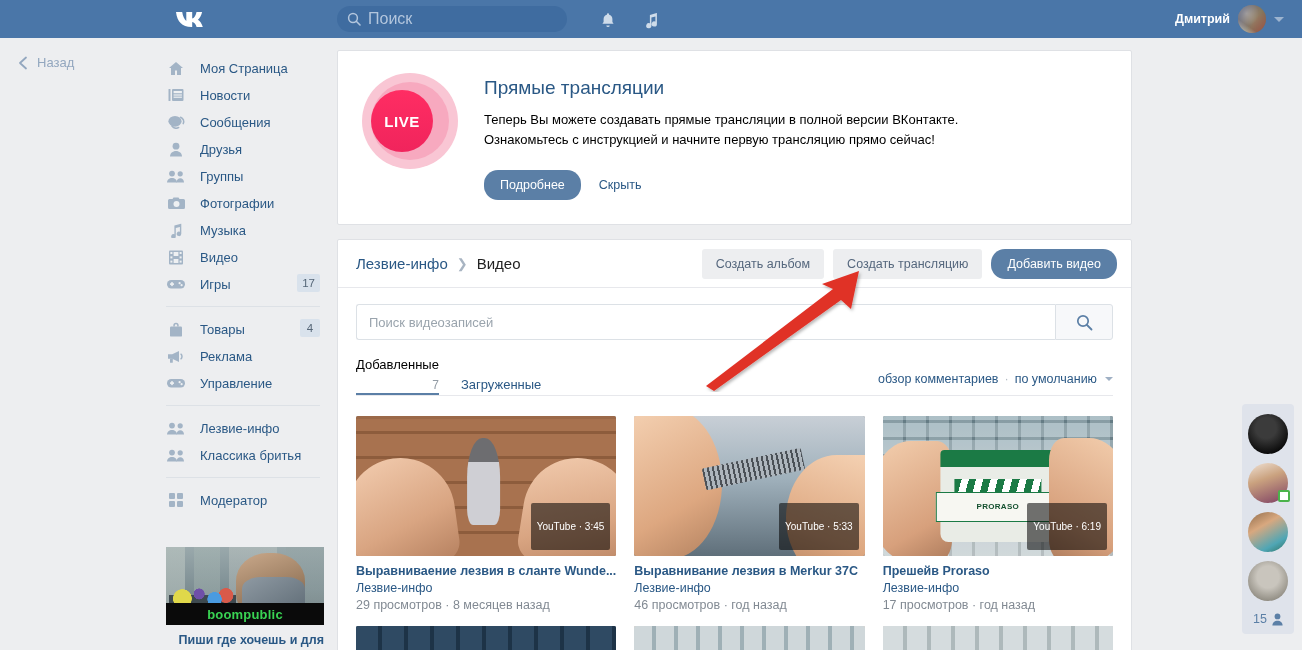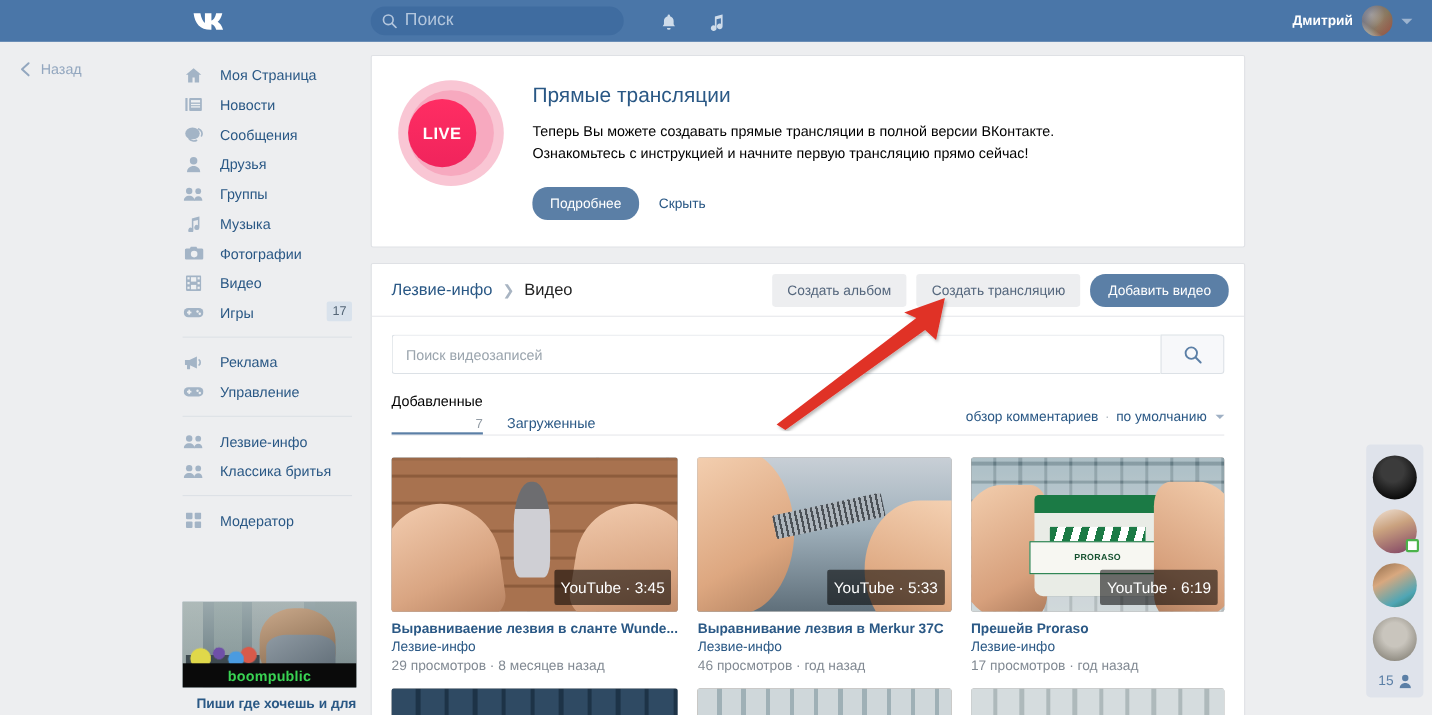--- a/index.html
+++ b/index.html
@@ -256,21 +256,21 @@
     padding: 20px 0 0 0;
   }
   .vcard { cursor: pointer; }
   .vthumb {
     position: relative; width: 100%; height: 140px;
     overflow: hidden; border-radius: 2px; background: #888;
   }
   .vdur {
     position: absolute; right: 6px; bottom: 6px;
     background: rgba(0,0,0,.55); color: #fff;
-    font-size: 14px; padding: 8px 6px; border-radius: 2px;
+    font-size: 10px; padding: 18px 6px; border-radius: 2px;
   }
   .vtitle {
     margin-top: 8px; font-size: 12.5px; font-weight: bold;
     color: #2a5885; white-space: nowrap; overflow: hidden;
     text-overflow: ellipsis;
   }
   .vowner { margin-top: 3px; font-size: 12.5px; color: #2a5885; }
   .vmeta { margin-top: 3px; font-size: 12.5px; color: #828a93; }
 
   
@@ -502,35 +502,35 @@
         <circle cx="13.2" cy="3.8" r="2.6" fill="#a3b4c6"></circle>
         <path d="M0 12.6c0-2.9 2.2-4.7 5-4.7s5 1.8 5 4.7z" fill="#a3b4c6"></path>
         <path d="M9.4 12.6c0-2.6 1.8-4.3 3.9-4.3S17 10 17 12.6z" fill="#a3b4c6"></path>
       </svg>
     </span>
     <span class="lbl">Группы</span>
   </div>
 
   <div class="nav-item">
     <span class="ic">
-      <svg width="14" height="15" viewBox="0 0 14 15">
-        <path d="M12 .8 5.4 2.6v8.6a2.3 2.3 0 1 0 1.4 2.1V5l4.1-1.1v4.8a2.3 2.3 0 1 0 1.4 2.1V.8z" fill="#a3b4c6"></path>
-      </svg>
-    </span>
-    <span class="lbl">Музыка</span>
-  </div>
-
-  <div class="nav-item">
-    <span class="ic">
       <svg width="17" height="14" viewBox="0 0 17 14">
         <path d="M1.5 3h3l1-1.6h5L11.5 3h4A1.5 1.5 0 0 1 17 4.5v7A1.5 1.5 0 0 1 15.5 13h-14A1.5 1.5 0 0 1 0 11.5v-7A1.5 1.5 0 0 1 1.5 3z" fill="#a3b4c6"></path>
         <circle cx="8.5" cy="8" r="3" fill="#eef0f2"></circle>
       </svg>
     </span>
     <span class="lbl">Фотографии</span>
+  </div>
+
+  <div class="nav-item">
+    <span class="ic">
+      <svg width="14" height="15" viewBox="0 0 14 15">
+        <path d="M12 .8 5.4 2.6v8.6a2.3 2.3 0 1 0 1.4 2.1V5l4.1-1.1v4.8a2.3 2.3 0 1 0 1.4 2.1V.8z" fill="#a3b4c6"></path>
+      </svg>
+    </span>
+    <span class="lbl">Музыка</span>
   </div>
 
   <div class="nav-item">
     <span class="ic">
       <svg width="14" height="15" viewBox="0 0 14 15">
         <rect x="0" y="0.5" width="14" height="14" rx="1" fill="#a3b4c6"></rect>
         <g fill="#eef0f2">
           <rect x="1.4" y="2" width="2" height="2"></rect>
             <rect x="1.4" y="6.4" width="2" height="2"></rect>
             <rect x="1.4" y="10.6" width="2" height="2"></rect>
@@ -554,20 +554,30 @@
         <circle cx="12.6" cy="5.2" r="1.1" fill="#eef0f2"></circle>
         <circle cx="14.6" cy="7.2" r="1.1" fill="#eef0f2"></circle>
       </svg>
     </span>
     <span class="lbl">Игры</span>
     <span class="cnt">17</span>
   </div>
 
   <div class="nav-sep"></div>
 
+  <div class="nav-item">
+    <span class="ic">
+      <svg width="14" height="15" viewBox="0 0 14 15">
+        <path d="M4.3 4.4V3.4a2.7 2.7 0 0 1 5.4 0v1h-1.5v-1a1.2 1.2 0 0 0-2.4 0v1z" fill="#a3b4c6"></path>
+        <rect x="1" y="4.4" width="12" height="10.2" rx="1.2" fill="#a3b4c6"></rect>
+      </svg>
+    </span>
+    <span class="lbl">Товары</span>
+    <span class="cnt">4</span>
+  </div>
 
   <div class="nav-item">
     <span class="ic">
       <svg width="17" height="13" viewBox="0 0 17 13">
         <path d="M0 4.2h4.2L11 1v11L4.2 8.8H0z" fill="#a3b4c6"></path>
         <rect x="2" y="8.6" width="2.8" height="4.2" rx=".6" fill="#a3b4c6"></rect>
         <path d="M13 4.2c1.3.9 1.3 3.7 0 4.6" fill="none" stroke="#a3b4c6" stroke-width="1.5" stroke-linecap="round"></path>
       </svg>
     </span>
     <span class="lbl">Реклама</span>

